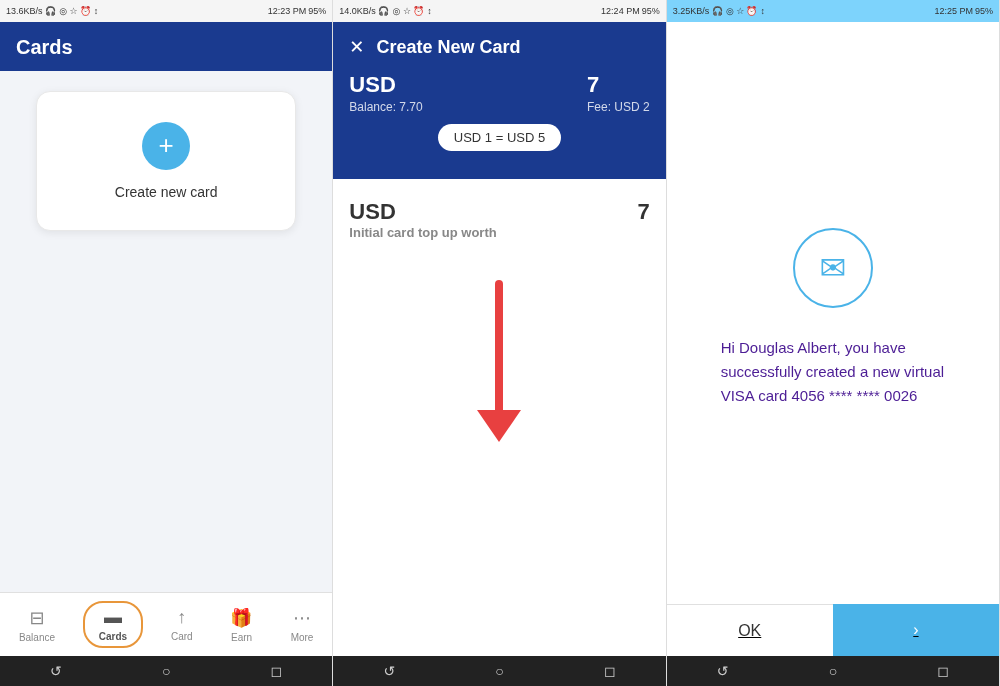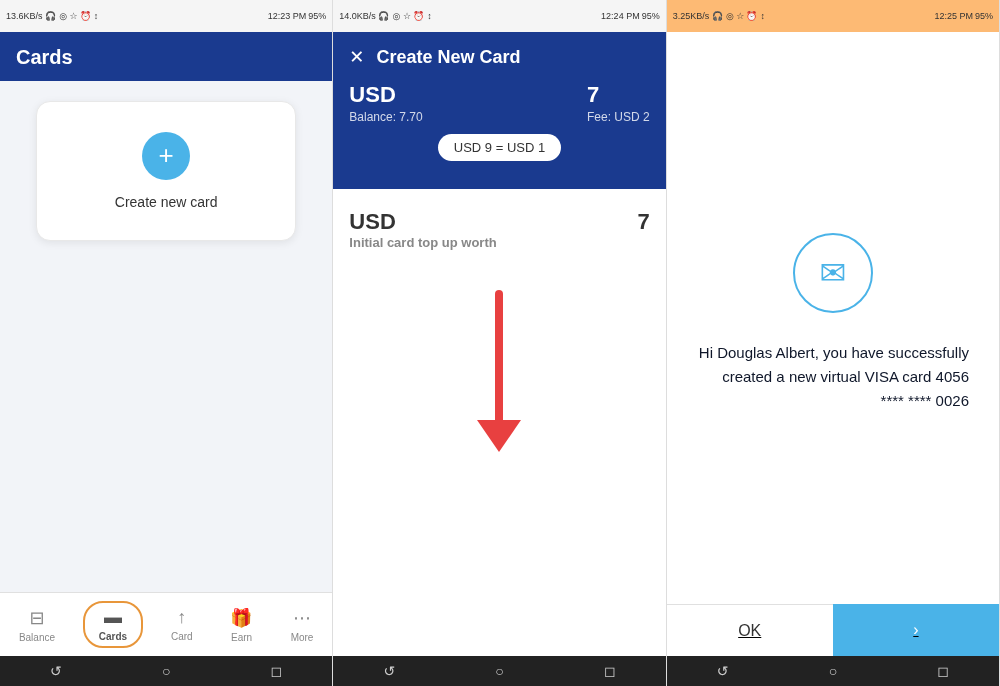--- a/index.html
+++ b/index.html
@@ -19,21 +19,21 @@
       flex-direction: column;
       flex: 1;
       background: #fff;
       position: relative;
       border-right: 1px solid #ddd;
     }
 
     
     .status-bar {
       background: #f5f5f5;
-      height: 32px;
+      height: 22px;
       display: flex;
       align-items: center;
       justify-content: space-between;
       padding: 0 6px;
       font-size: 9px;
       color: #333;
       flex-shrink: 0;
     }
     .status-bar .left { display: flex; align-items: center; gap: 3px; }
     .status-bar .right { display: flex; align-items: flex-end; gap: 2px; font-size: 9px; }
@@ -272,21 +272,21 @@
       cursor: pointer;
       width: 100%;
       flex-shrink: 0;
     }
 
     
     .panel3 {
       background: #fff;
     }
     .panel3 .status-bar {
-      background: #fdba74;
+      background: #7dd3fc;
     }
 
     .panel3 .content {
       flex: 1;
       background: #fff;
       display: flex;
       flex-direction: column;
       align-items: center;
       justify-content: center;
       padding: 30px 30px 20px;
@@ -302,23 +302,24 @@
       justify-content: center;
       margin-bottom: 28px;
     }
     .envelope-icon {
       font-size: 32px;
       color: #4ab3e8;
     }
 
     .success-message {
       font-size: 15px;
-      color: #0f172a;
-      text-align: right;
+      color: #4c1d95;
+      text-align: left;
       line-height: 1.6;
+      margin-left: 24px;
     }
 
     .panel3 .bottom-buttons {
       height: 52px;
       display: flex;
       flex-shrink: 0;
       text-decoration: underline;
     }
     .ok-btn {
       flex: 1;
@@ -419,21 +420,21 @@
         <div class="currency-code">USD</div>
         <div class="balance-text">Balance: 7.70</div>
       </div>
       <div class="currency-right">
         <div class="amount">7</div>
         <div class="fee-text">Fee: USD 2</div>
       </div>
     </div>
 
     <div class="header-badge-row">
-      <div class="exchange-badge">USD 9 = USD 1</div>
+      <div class="exchange-badge">USD 1 = USD 5</div>
     </div>
   </div>
 
   <div class="content">
     <div class="usd-row">
       <div>
         <div class="usd-label">USD</div>
         <div class="usd-sublabel">Initial card top up worth</div>
       </div>
       <div class="usd-amount">7</div>

